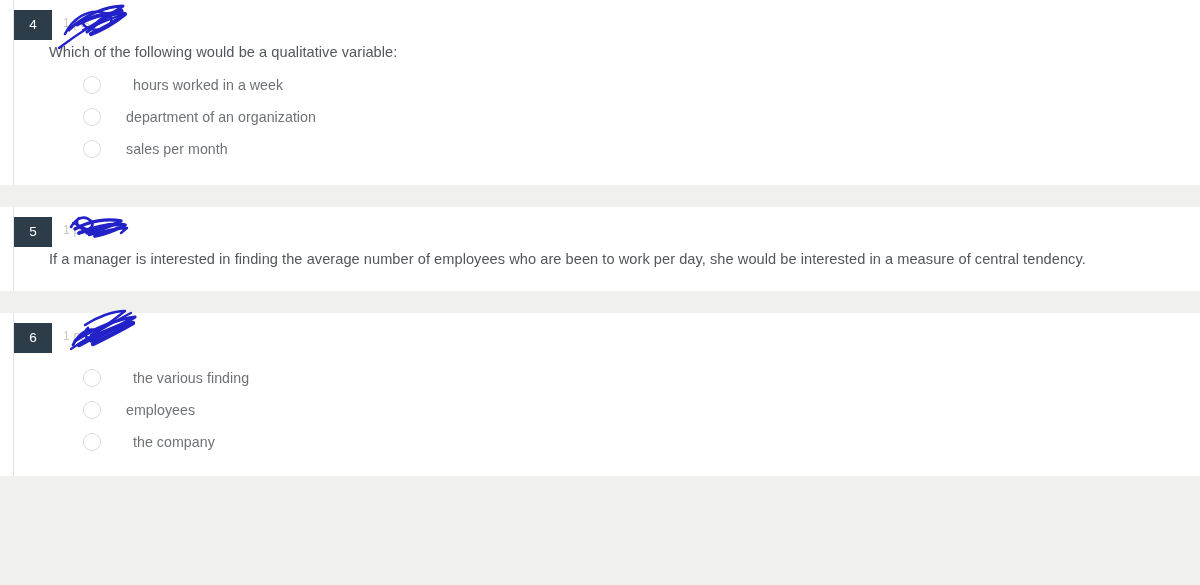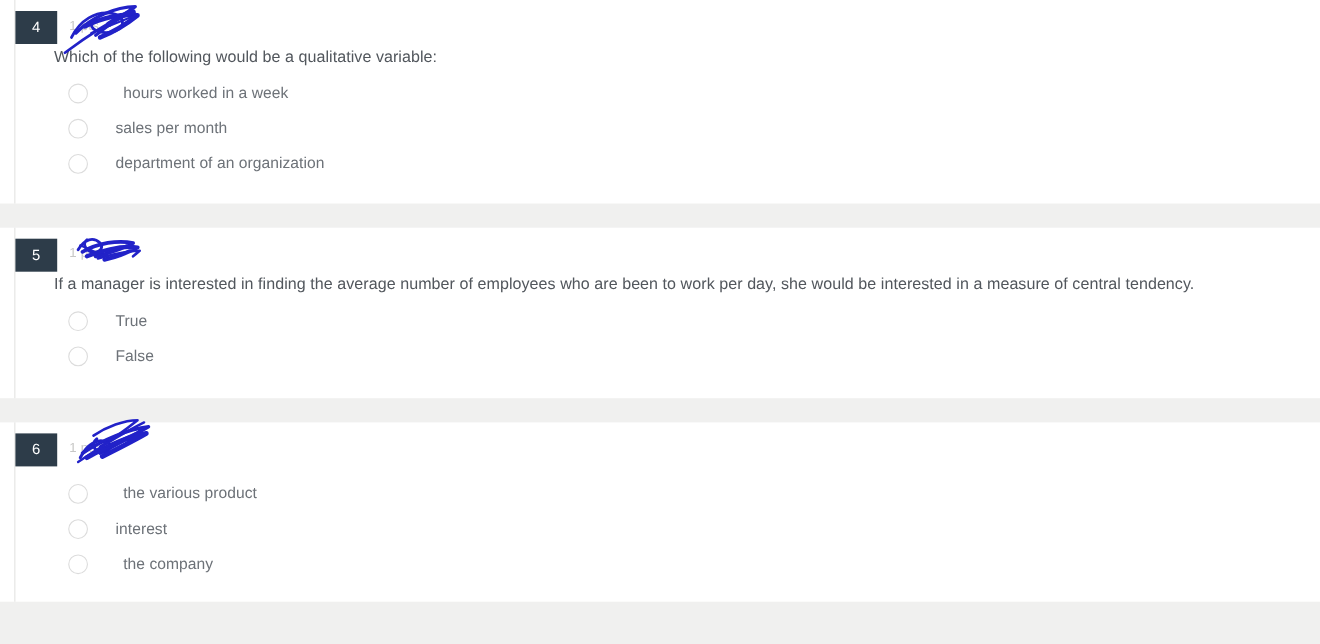--- a/index.html
+++ b/index.html
@@ -101,21 +101,21 @@
 
   
   .options {
     margin-top: 7px;
   }
 
   .option-row {
     display: flex;
     align-items: center;
     height: 32px;
-    padding-left: 49px;
+    padding-left: 70px;
   }
 
   .radio {
     width: 18px;
     height: 18px;
     min-width: 18px;
     border: 1.4px solid #dcdcdc;
     border-radius: 50%;
     background: #ffffff;
   }
@@ -152,79 +152,69 @@
             </svg>
           </div>
           <div class="q-text">Which of the following would be a qualitative variable:</div>
           <div class="options">
             <div class="option-row">
               <span class="radio"></span>
               <span class="option-label indented">hours worked in a week</span>
             </div>
             <div class="option-row">
               <span class="radio"></span>
+              <span class="option-label">department of an organization</span>
+            </div>
+            <div class="option-row">
+              <span class="radio"></span>
               <span class="option-label">sales per month</span>
-            </div>
-            <div class="option-row">
-              <span class="radio"></span>
-              <span class="option-label">department of an organization</span>
             </div>
           </div>
         </div>
       </div>
       <div class="card-gap"></div>
       <div class="question-card" style="padding-top: 6px; padding-bottom: 22px;">
         <div class="card-inner">
           <div class="q-header">
             <div class="q-number">5</div>
             <div class="q-points">1 pts</div>
             <svg class="ink-scribble" style="left:52px;top:-4px;" width="80" height="42" viewBox="0 0 80 42">
               <path d="M6 18 C 12 8, 20 6, 26 12 C 30 17, 24 22, 18 20 C 12 18, 10 12, 14 9" stroke-width="2.6"></path>
               <path d="M10 20 C 24 12, 42 9, 56 12 C 46 17, 32 22, 22 24" stroke-width="3.4"></path>
               <path d="M14 24 C 30 18, 48 14, 60 16 C 52 20, 40 25, 30 27" stroke-width="3.8"></path>
               <path d="M24 26 C 38 22, 52 19, 62 19 L 56 24" stroke-width="2.4"></path>
               <path d="M8 14 L 30 24" stroke-width="2"></path>
             </svg>
           </div>
           <div class="q-text">If a manager is interested in finding the average number of employees who are been to work per day, she would be interested in a measure of central tendency.</div>
-          <div class="options">
-            <div class="option-row">
-              <span class="radio"></span>
-              <span class="option-label">True</span>
-            </div>
-            <div class="option-row">
-              <span class="radio"></span>
-              <span class="option-label">False</span>
-            </div>
-          </div>
         </div>
       </div>
       <div class="card-gap"></div>
       <div class="question-card" style="padding-top: 6px; padding-bottom: 18px;">
         <div class="card-inner">
           <div class="q-header">
             <div class="q-number">6</div>
             <div class="q-points">1 pts</div>
             <svg class="ink-scribble" style="left:50px;top:-14px;" width="110" height="56" viewBox="0 0 110 56">
               <path d="M10 40 C 16 28, 26 22, 34 26 C 40 29, 36 36, 29 35 C 22 34, 20 27, 25 23" stroke-width="2.8"></path>
               <path d="M12 36 C 30 24, 54 14, 72 12 C 58 20, 40 30, 28 36" stroke-width="3.2"></path>
               <path d="M16 40 C 34 30, 56 20, 70 18 C 58 25, 42 33, 30 39" stroke-width="4.4"></path>
               <path d="M22 20 C 34 12, 50 6, 62 6 C 52 14, 38 24, 28 30" stroke-width="2.4"></path>
               <path d="M8 44 C 26 32, 52 16, 68 8" stroke-width="2.2"></path>
               <path d="M34 30 L 64 16" stroke-width="2"></path>
             </svg>
           </div>
           <div class="options">
             <div class="option-row">
               <span class="radio"></span>
-              <span class="option-label indented">the various product</span>
-            </div>
-            <div class="option-row">
-              <span class="radio"></span>
-              <span class="option-label">interest</span>
+              <span class="option-label indented">the various finding</span>
+            </div>
+            <div class="option-row">
+              <span class="radio"></span>
+              <span class="option-label">employees</span>
             </div>
             <div class="option-row">
               <span class="radio"></span>
               <span class="option-label indented">the company</span>
             </div>
           </div>
         </div>
       </div>
     </div>
 </div>

